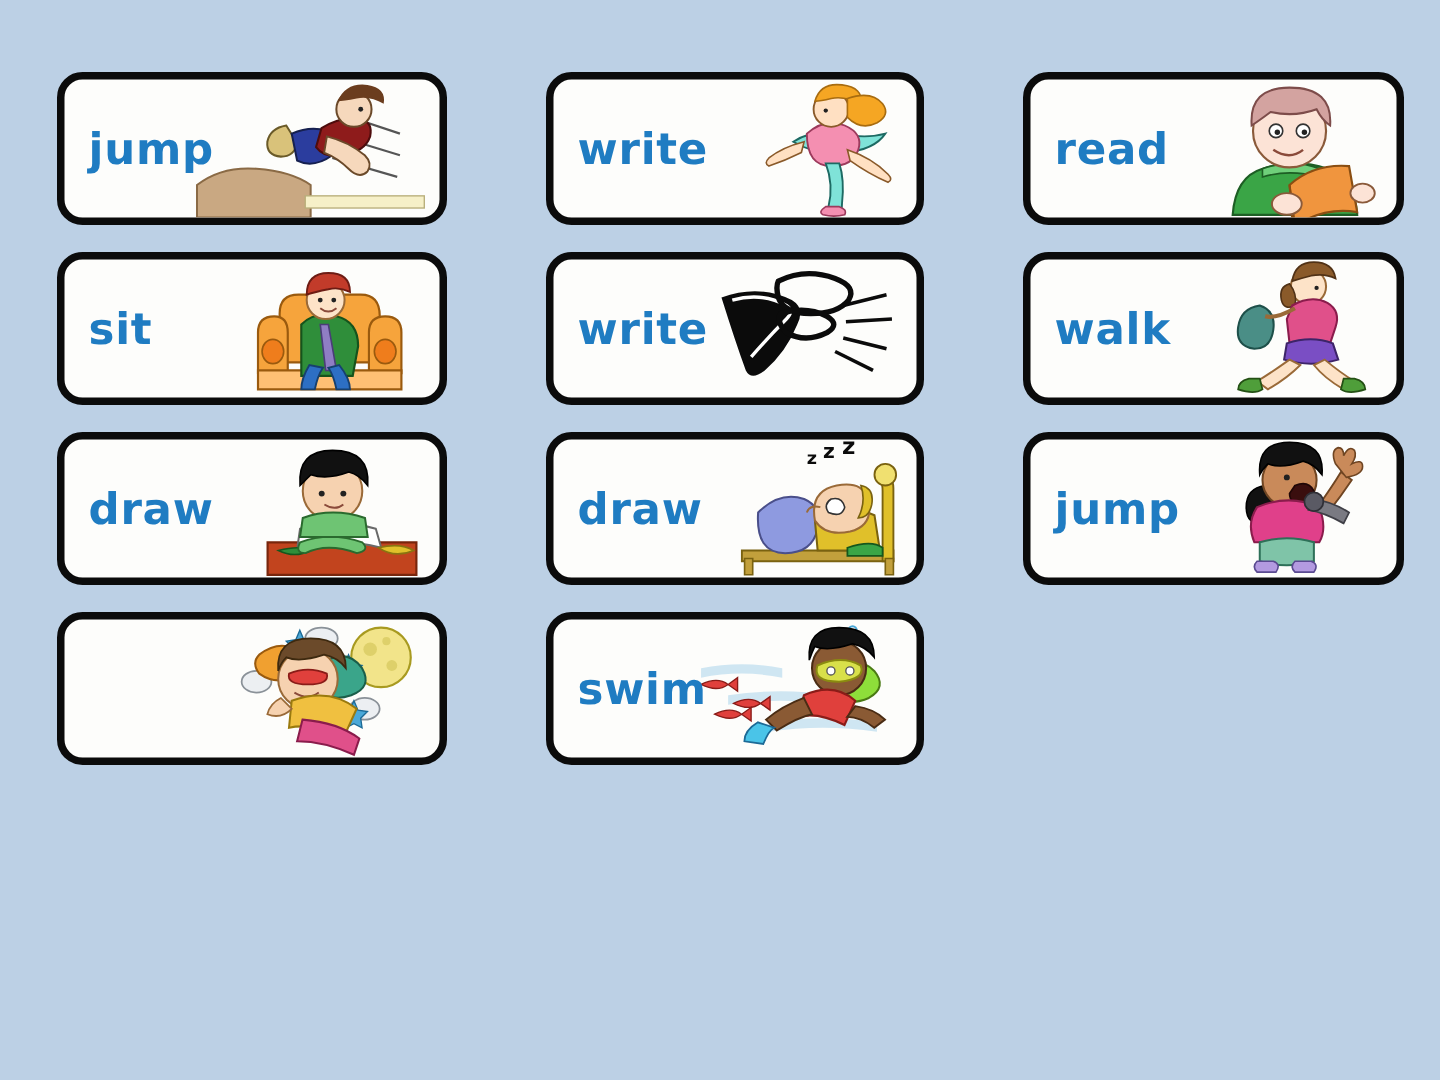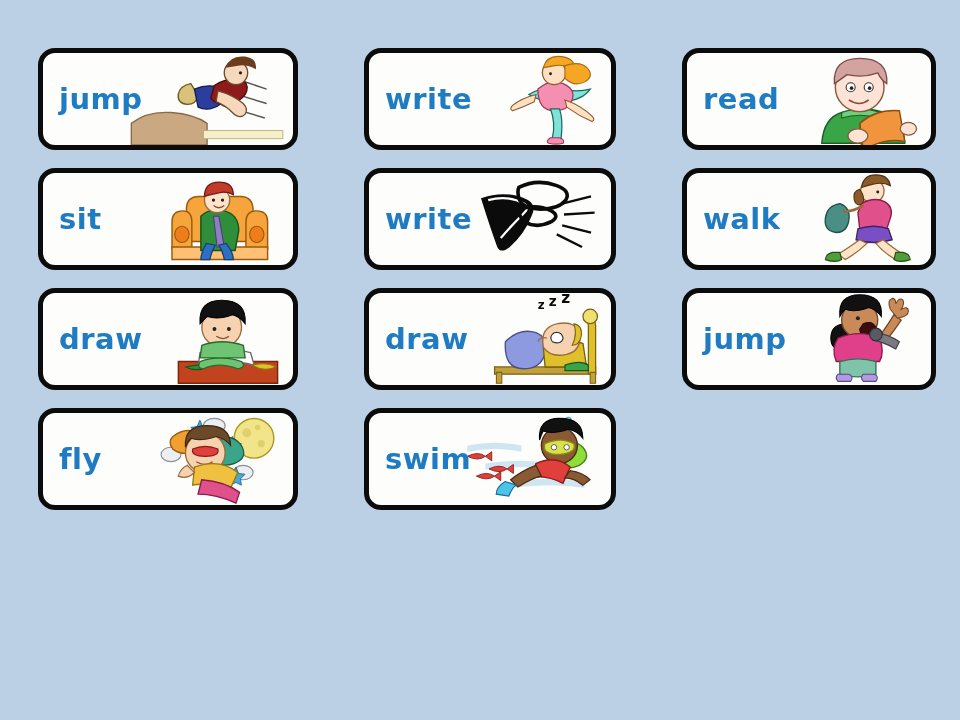--- a/index.html
+++ b/index.html
@@ -246,21 +246,20 @@
         <path d="M76 44 q14 2 26 10 l-4 8 q-14-8 -26-10z" fill="#7a7a82" stroke="#3f3f46" stroke-width="1.3"></path>
         <circle cx="76" cy="46" r="7" fill="#5a5a64" stroke="#2f2f36" stroke-width="1.3"></circle>
         <path d="M36 76 q20-6 40 0 l0 14 q-20 6 -40 0z" fill="#7fc4a8" stroke="#2e7058" stroke-width="1.5"></path>
         <path d="M34 90 q-4 4 0 8 l14 0 q4-6 -2-8z" fill="#b39ae0" stroke="#5a4a90" stroke-width="1.2"></path>
         <path d="M62 90 q-4 4 0 8 l14 0 q4-6 -2-8z" fill="#b39ae0" stroke="#5a4a90" stroke-width="1.2"></path>
       </svg>
     </span>
   </div>
 
   <div class="card" data-art-wide="2">
-    <span class="word">fly</span>
     <span class="art">
       <svg viewBox="0 0 170 102">
         <circle cx="136" cy="28" r="22" fill="#f2e48a" stroke="#a89a20" stroke-width="1.6"></circle>
         <circle cx="128" cy="22" r="5" fill="#ded06a"></circle>
           <circle cx="144" cy="34" r="4" fill="#ded06a"></circle>
         <circle cx="140" cy="16" r="3" fill="#ded06a"></circle>
         <ellipse cx="44" cy="46" rx="11" ry="8" fill="#eceff2" stroke="#8a9198" stroke-width="1.3"></ellipse>
         <ellipse cx="92" cy="14" rx="12" ry="8" fill="#eceff2" stroke="#8a9198" stroke-width="1.3"></ellipse>
         <ellipse cx="124" cy="66" rx="11" ry="8" fill="#eceff2" stroke="#8a9198" stroke-width="1.3"></ellipse>
         <path d="M76 8 l3 7 l7 1 l-5 5 l1 7 l-6-3 l-6 3 l1-7 l-5-5 l7-1z" fill="#4aa8d8" stroke="#1c6a96" stroke-width="1"></path>

